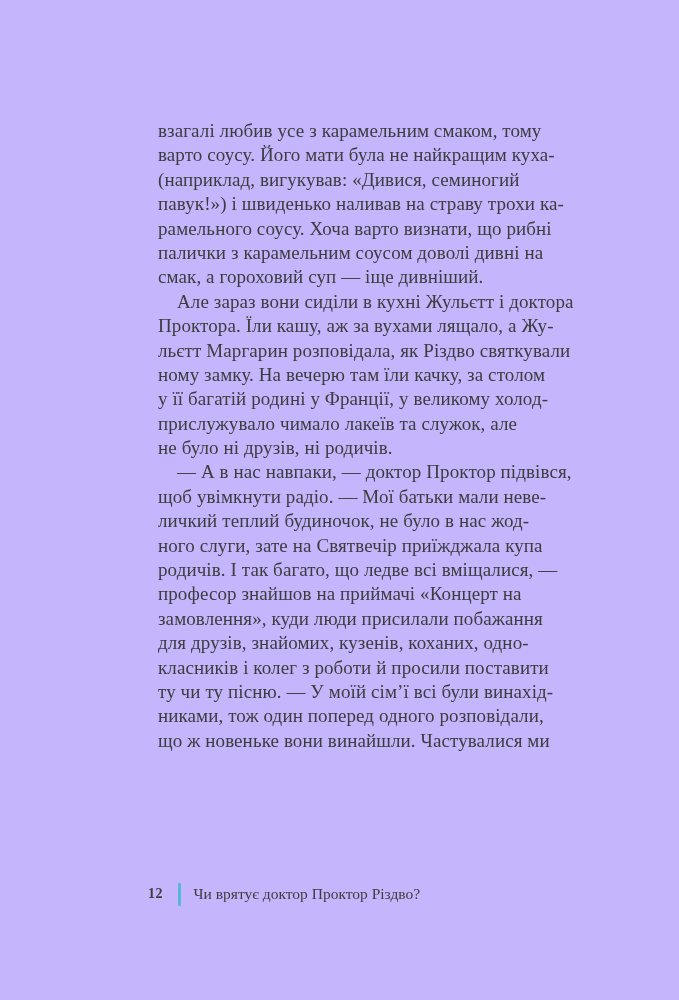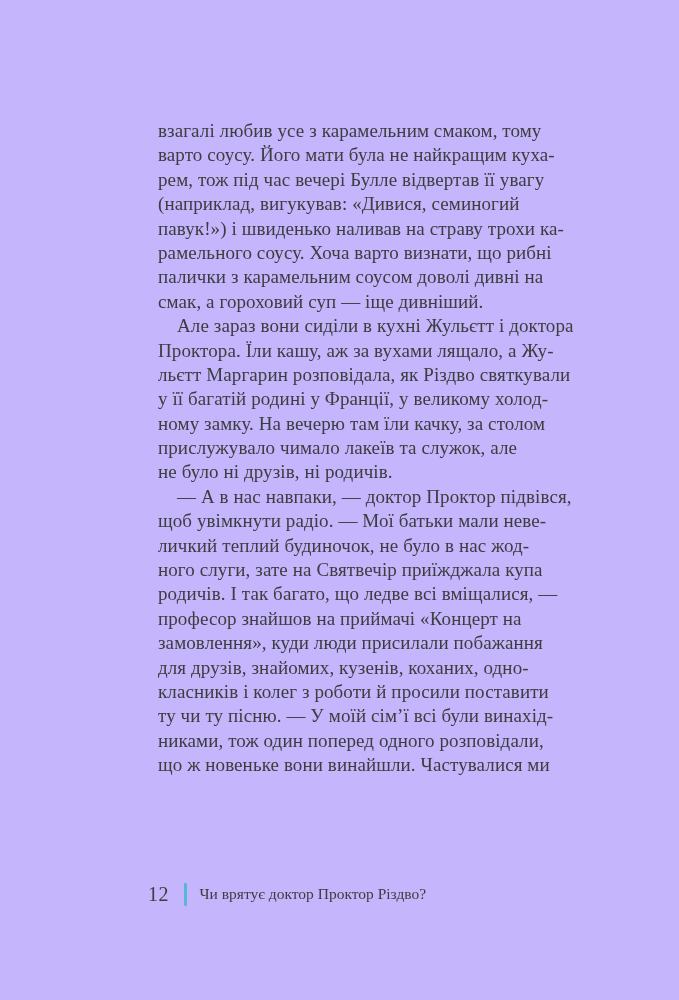--- a/index.html
+++ b/index.html
@@ -35,22 +35,23 @@
   .footer {
     position: absolute;
     left: 148px;
     top: 881px;
     height: 26px;
     display: flex;
     align-items: center;
     color: #3d3d3d;
   }
   .page-num {
-    font-size: 20px;
+    font-size: 14px;
     letter-spacing: 0.5px;
+    font-weight: bold;
   }
   .footer-sep {
     width: 2.5px;
     height: 23px;
     background: #58b7d7;
     margin-left: 15px;
     margin-right: 13px;
     border-radius: 1px;
   }
   .book-title {
@@ -58,31 +59,30 @@
   }
 </style>
 </head>
 <body>
 
 <div class="page">
 
   <div class="body-text">
     <div class="line">взагалі любив усе з карамельним смаком, тому</div>
     <div class="line">варто соусу. Його мати була не найкращим куха-</div>
-    <div class="line">рем, тож під час вечері Булле відвертав її увагу</div>
     <div class="line">(наприклад, вигукував: «Дивися, семиногий</div>
     <div class="line">павук!») і швиденько наливав на страву трохи ка-</div>
     <div class="line">рамельного соусу. Хоча варто визнати, що рибні</div>
     <div class="line">палички з карамельним соусом доволі дивні на</div>
     <div class="line">смак, а гороховий суп — іще дивніший.</div>
     <div class="line indent">Але зараз вони сиділи в кухні Жульєтт і доктора</div>
     <div class="line">Проктора. Їли кашу, аж за вухами лящало, а Жу-</div>
     <div class="line">льєтт Маргарин розповідала, як Різдво святкували</div>
+    <div class="line">ному замку. На вечерю там їли качку, за столом</div>
     <div class="line">у її багатій родині у Франції, у великому холод-</div>
-    <div class="line">ному замку. На вечерю там їли качку, за столом</div>
     <div class="line">прислужувало чимало лакеїв та служок, але</div>
     <div class="line">не було ні друзів, ні родичів.</div>
     <div class="line indent">— А в нас навпаки, — доктор Проктор підвівся,</div>
     <div class="line">щоб увімкнути радіо. — Мої батьки мали неве-</div>
     <div class="line">личкий теплий будиночок, не було в нас жод-</div>
     <div class="line">ного слуги, зате на Святвечір приїжджала купа</div>
     <div class="line">родичів. І так багато, що ледве всі вміщалися, —</div>
     <div class="line">професор знайшов на приймачі «Концерт на</div>
     <div class="line">замовлення», куди люди присилали побажання</div>
     <div class="line">для друзів, знайомих, кузенів, коханих, одно-</div>

